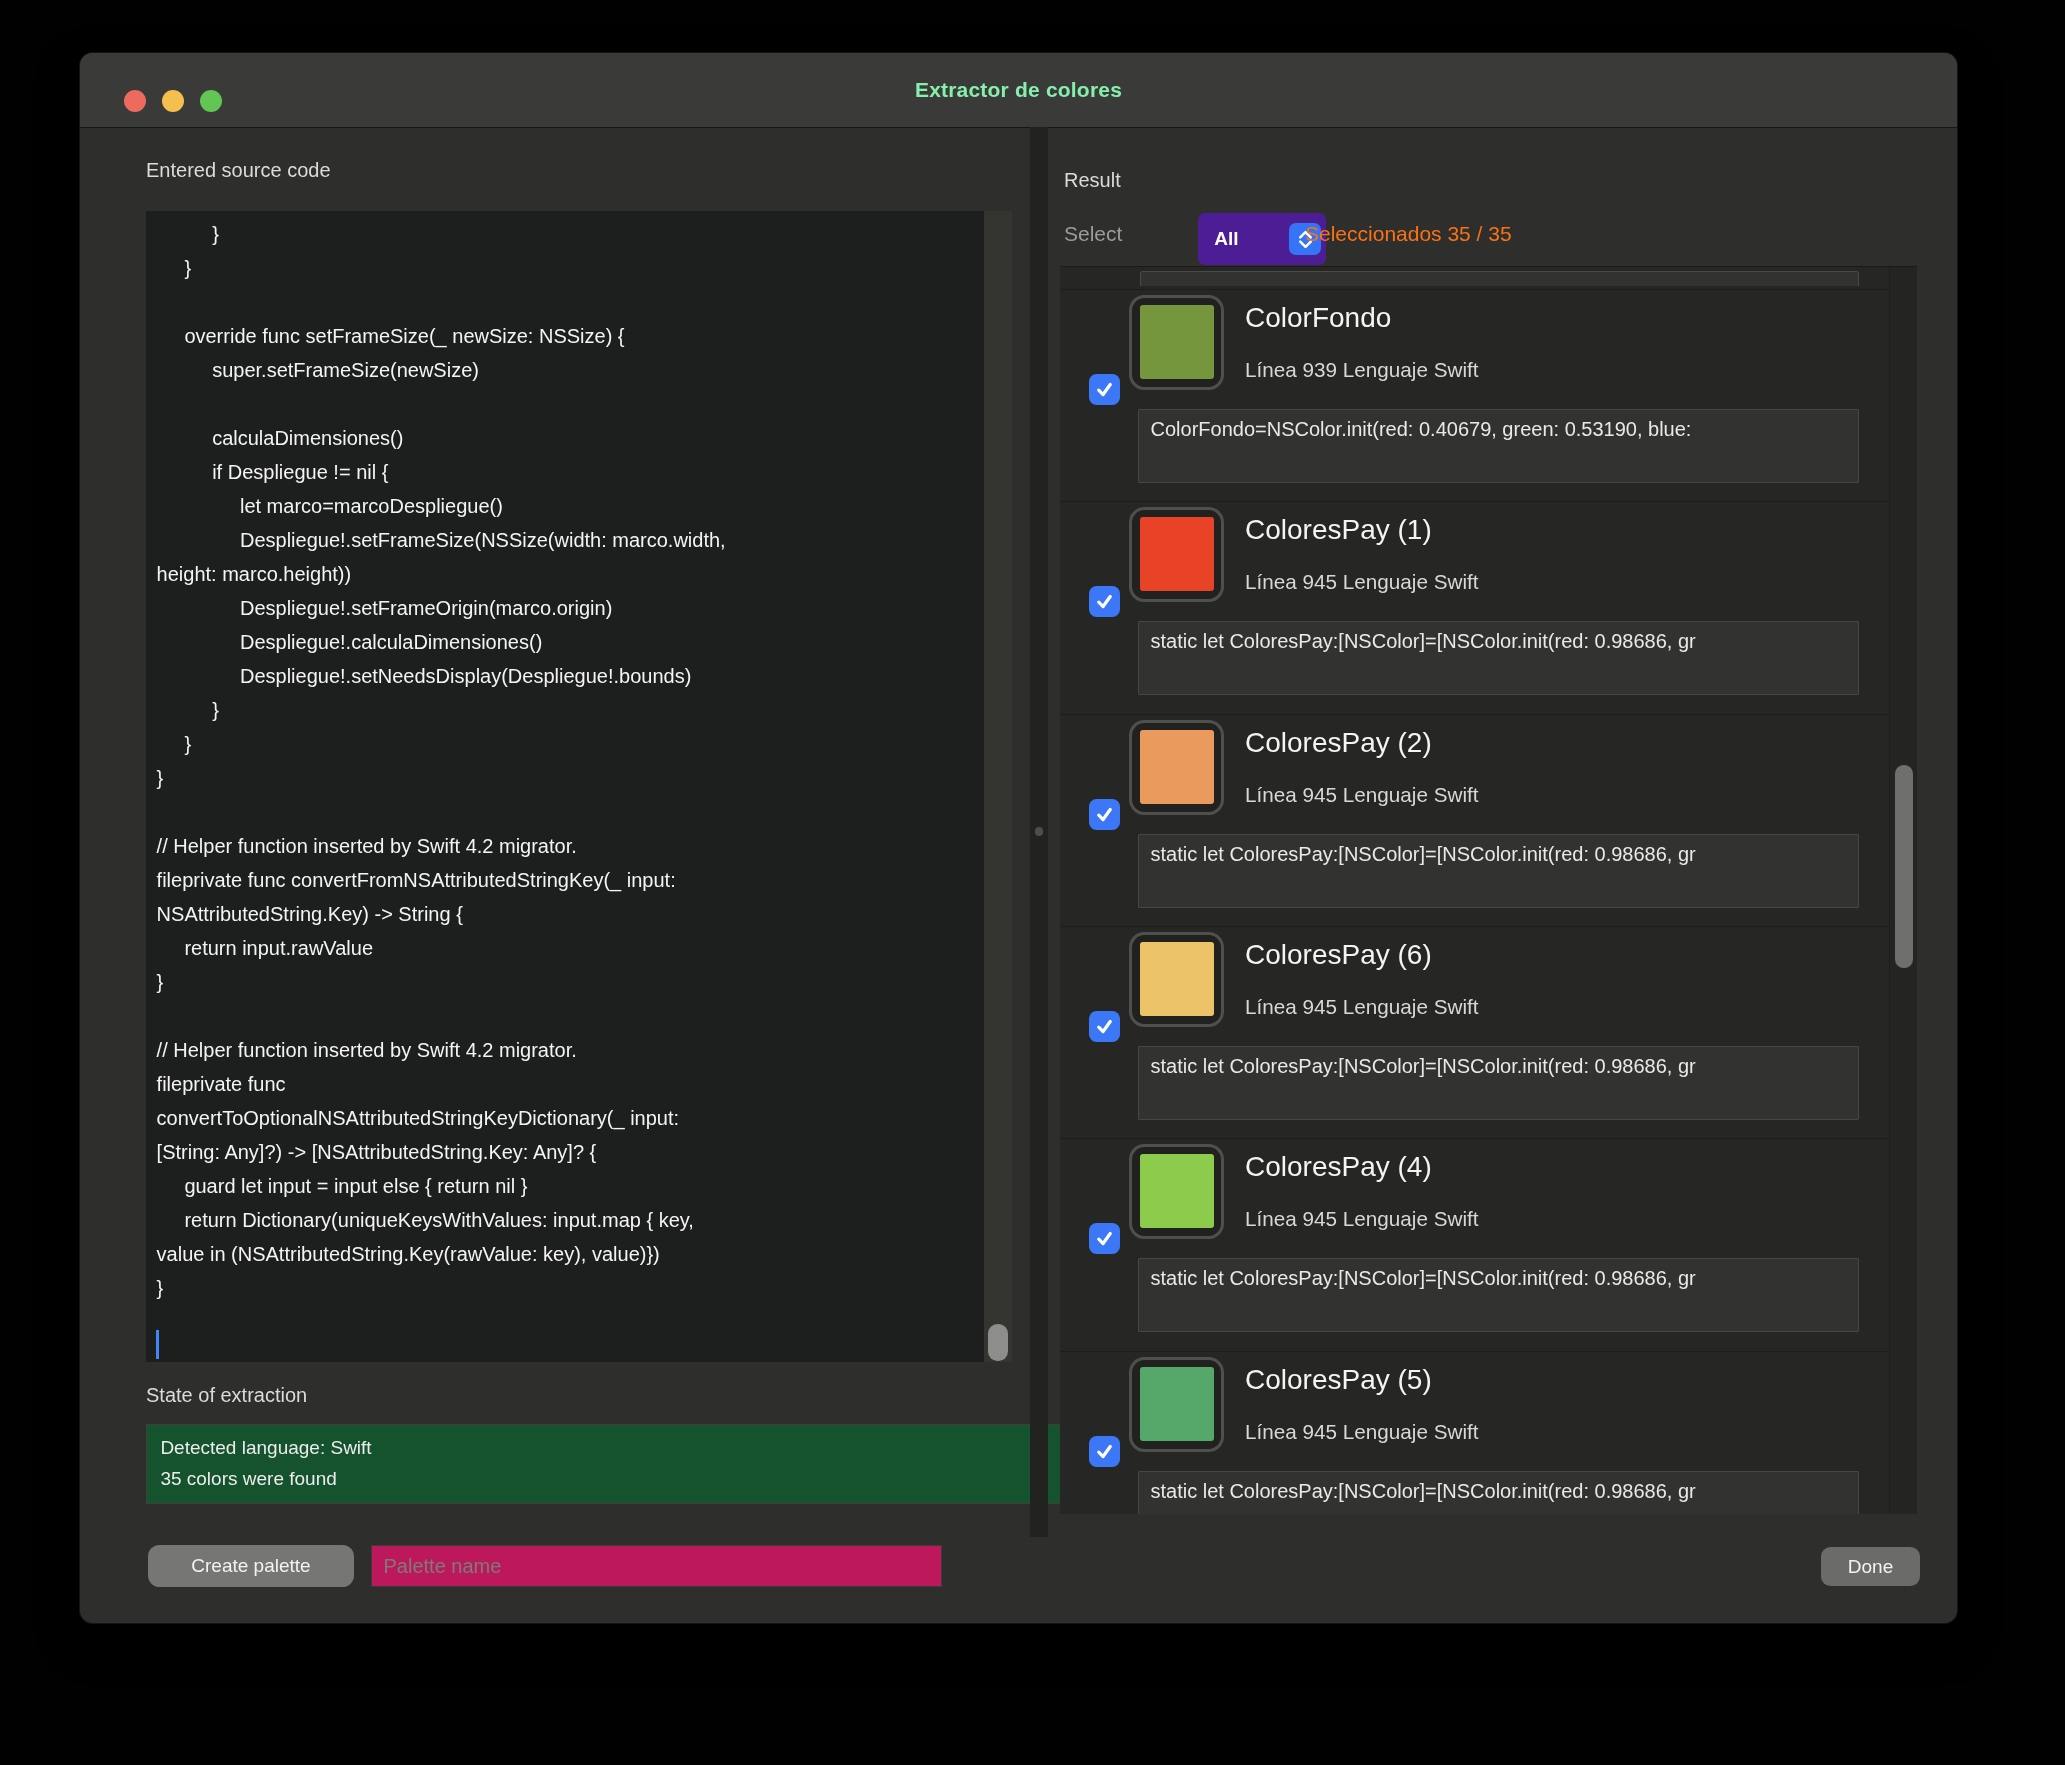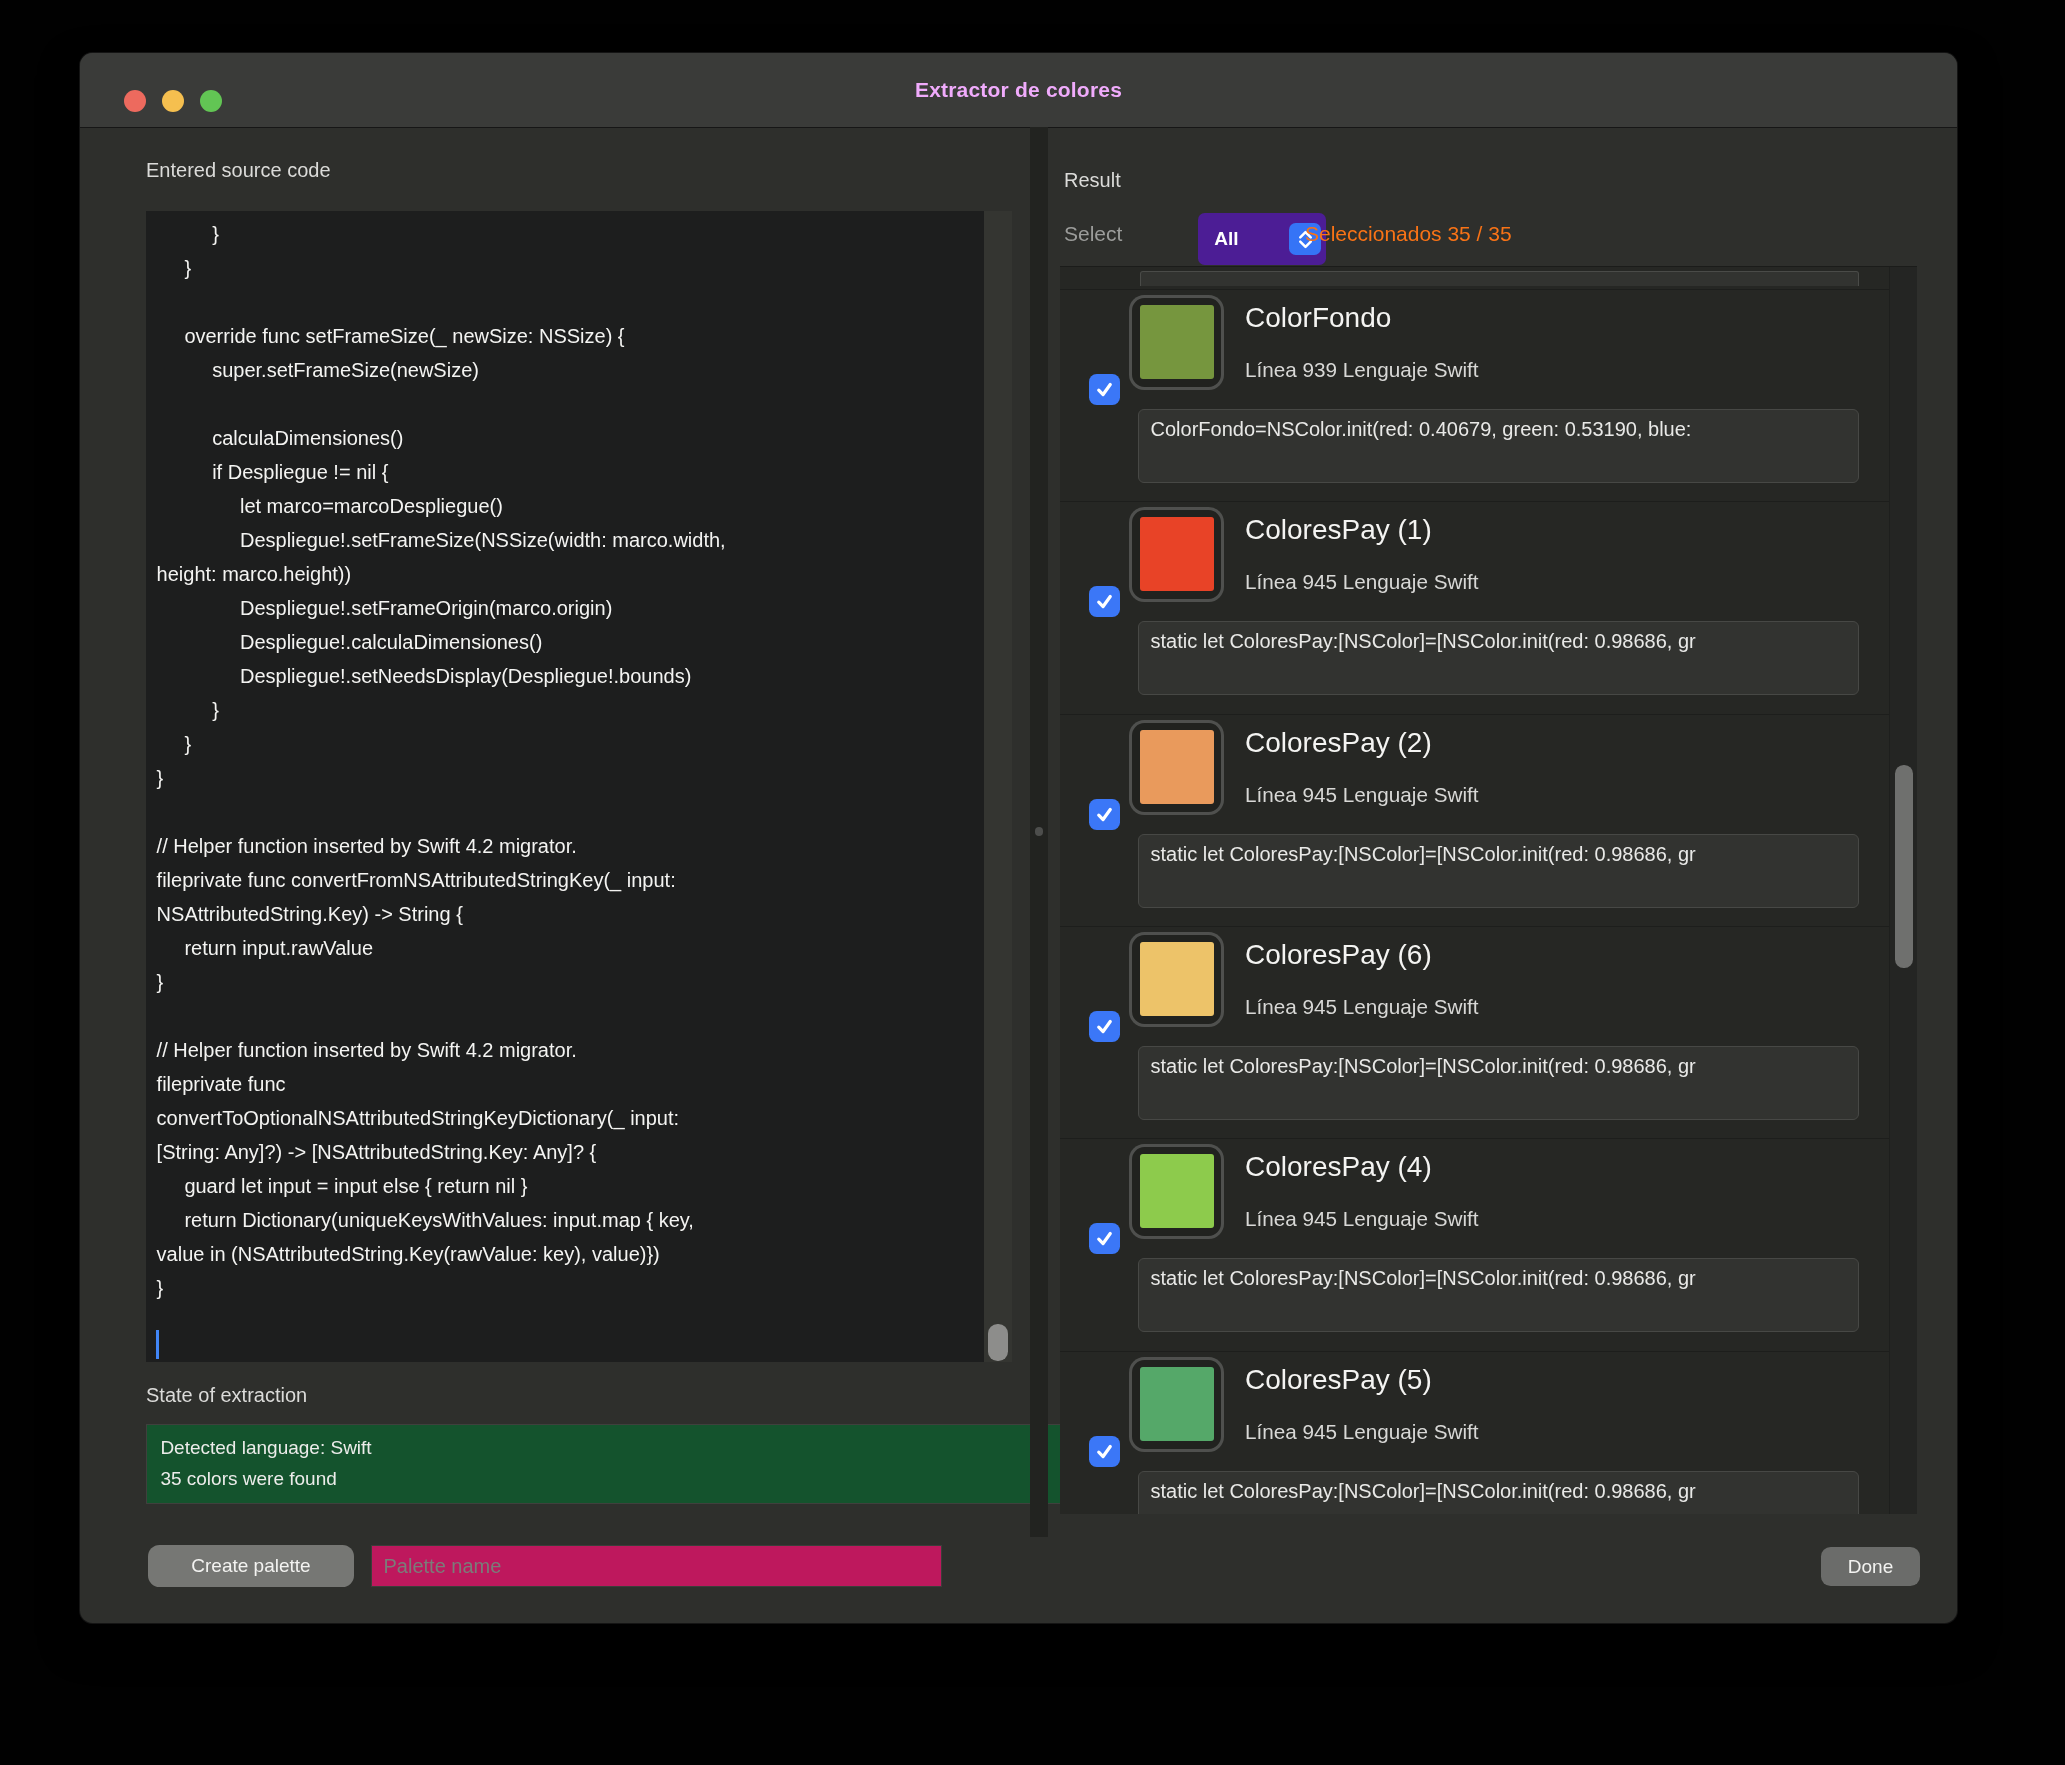--- a/index.html
+++ b/index.html
@@ -3,21 +3,21 @@
 <meta charset="utf-8">
 <style>
   html,body{margin:0;padding:0;background:#000;}
   .stage{position:relative;width:2065px;height:1766px;background:#010101;overflow:hidden;
          font-family:"Liberation Sans", sans-serif;}
   .window{position:absolute;left:80px;top:53px;width:1877px;height:1570px;
           background:#2e2f2c;border-radius:12.5px;overflow:hidden;
           box-shadow:0 0 0 1px #141414, 0 17.3px 38px rgba(0,0,0,.7);}
   .titlebar{position:absolute;left:0;top:0;width:100%;height:74px;background:#3a3b39;
             border-bottom:1px solid #161616;display:flex;align-items:center;justify-content:center;}
-  .title{font-size:21px;font-weight:bold;color:#f0abfc;letter-spacing:0.2px;}
+  .title{font-size:21px;font-weight:bold;color:#86efac;letter-spacing:0.2px;}
   .light{position:absolute;top:37px;width:22px;height:22px;border-radius:50%;}
   .light.red{left:44px;background:var(--traffic-red);}
   .light.yellow{left:82px;background:var(--traffic-yellow);}
   .light.green{left:120px;background:var(--traffic-green);}
 
   .section-label{position:absolute;font-size:20px;color:#dbdbd9;}
 
   
   .editor{position:absolute;left:66px;top:158px;width:866px;height:1151px;background:#1d1e1e;overflow:hidden;}
   .editor pre{position:absolute;left:10.6px;top:-28px;margin:0;font-family:"Liberation Sans", sans-serif;
@@ -61,21 +61,21 @@
           border:1px solid #4a4b48;border-bottom:none;border-radius:2.9px 2.9px 0 0;box-sizing:border-box;}
   .row{position:absolute;left:0;width:829px;height:212px;border-top:1px solid #1d1e1c;}
   .checkbox{position:absolute;left:29px;top:84px;width:31px;height:31px;border-radius:7.7px;
             background:var(--checkbox-blue);display:flex;align-items:center;justify-content:center;}
   .swatch{position:absolute;left:69px;top:4.8px;width:89px;height:89px;border:3.8px solid #96979565;
           border-radius:15.4px;display:flex;align-items:center;justify-content:center;background:rgba(0,0,0,.12);}
   .swatch-fill{width:74px;height:74px;border-radius:2.9px;}
   .row-title{position:absolute;left:185px;top:11.5px;font-size:28px;font-weight:500;color:#f4f4f2;text-align:right;}
   .row-meta{position:absolute;left:185px;top:68px;font-size:20.7px;color:#d8d8d6;}
   .row-code{position:absolute;left:78px;top:119px;width:721px;height:74px;background:#323330;
-            border:1px solid #47484­5;border:1px solid #474845;border-radius:6px;box-sizing:border-box;
+            border:1px solid #47484­5;border:1px solid #474845;border-radius:1px;box-sizing:border-box;
             font-size:20px;color:#e9e9e7;padding:7.7px 0 0 11.5px;white-space:nowrap;overflow:hidden;}
   .list-track{position:absolute;left:829px;top:0;width:28px;height:100%;background:#242523;
               border-left:1px solid #1e1f1d;}
   .list-thumb{position:absolute;left:835px;top:498px;width:18px;height:203px;border-radius:8.6px;background:#6f706e;}
 </style>
 </head>
 <body>
 
 <div class="stage">
   <div class="window">

